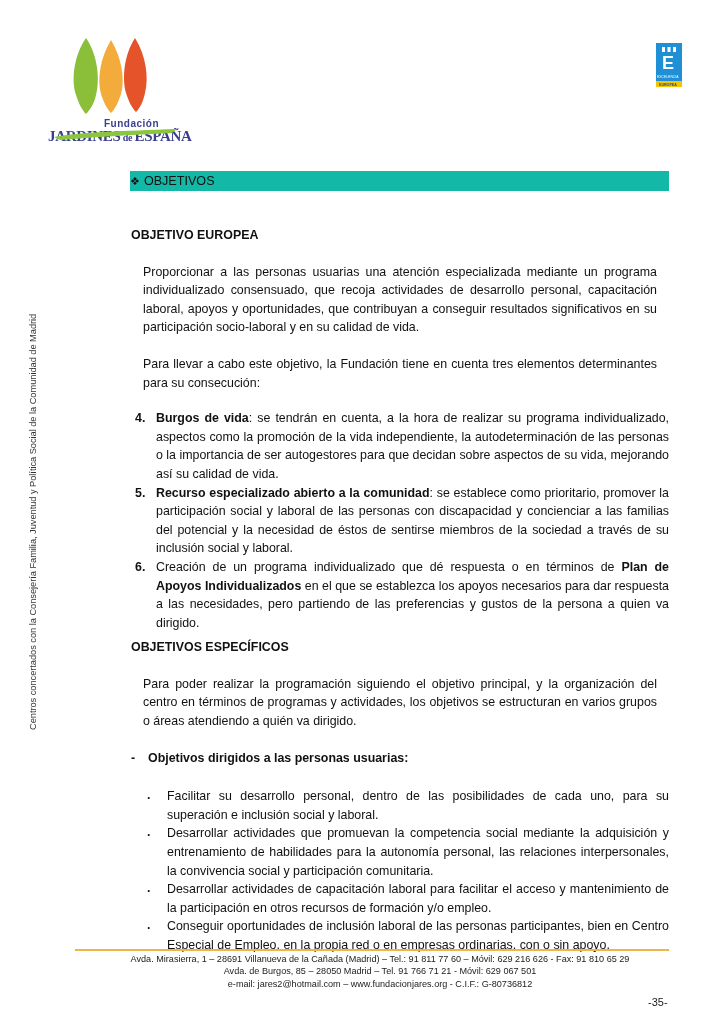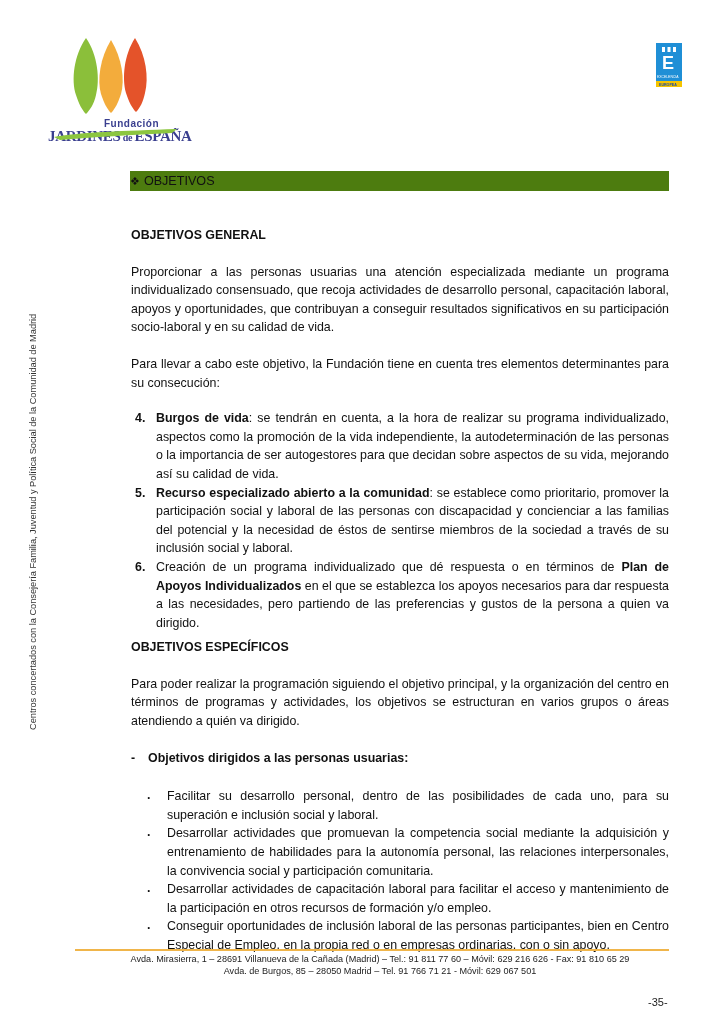--- a/index.html
+++ b/index.html
@@ -5,25 +5,25 @@
   html, body { margin: 0; padding: 0; background: #ffffff; }
   body { width: 728px; height: 1030px; position: relative; overflow: hidden;
          font-family: "Liberation Sans", sans-serif; color: #111; }
   .logo { position: absolute; left: 44px; top: 30px; width: 150px; height: 112px; }
   .logo svg { display: block; }
   .badge { position: absolute; left: 656px; top: 43px; width: 26px; height: 44px; }
   .side-text { position: absolute; left: 28px; top: 730px; width: 430px;
       transform: rotate(-90deg); transform-origin: 0 0;
       font-size: 9.3px; color: #333; white-space: nowrap; letter-spacing: -0.05px; }
   .content { position: absolute; left: 131px; top: 171px; width: 538px; font-size: 12.4px; line-height: 18.6px; }
-  .section-head { background: #4d7c0f; height: 20px; line-height: 20px; padding-left: 0; font-size: 12.6px;
+  .section-head { background: #14b8a6; height: 20px; line-height: 20px; padding-left: 0; font-size: 12.6px;
       margin-left: -1px; }
   .section-head .diamond { font-size: 11px; margin-right: 4px; }
   h3 { font-size: 12.4px; font-weight: bold; margin: 0; line-height: 18.6px; }
-  p { margin: 0; text-align: justify; }
+  p { margin: 12px; text-align: justify; }
   .mt-h1 { margin-top: 35px; }
   .mt { margin-top: 18px; }
   ol.num { margin: 17px 0 0 0; padding: 0; list-style: none; }
   ol.num li { position: relative; padding-left: 25px; text-align: justify; }
   ol.num li .n { position: absolute; left: 4px; top: 0; font-weight: bold; }
   .dash-item { margin-top: 18px; font-weight: bold; position: relative; padding-left: 17px; }
   .dash-item .d { position: absolute; left: 0; }
   ul.dots { list-style: none; margin: 20px 0 0 0; padding: 0; }
   ul.dots li { position: relative; padding-left: 36px; text-align: justify; }
   ul.dots li .b { position: absolute; left: 16px; top: -1px; font-weight: bold; }
@@ -61,21 +61,21 @@
   </svg>
 </div>
 
 <div class="side-text">Centros concertados con la Consejería Familia, Juventud y Política Social de la Comunidad de Madrid</div>
 
 <div class="content">
   <div class="section-head">
     <span class="diamond">❖</span><span>OBJETIVOS</span>
   </div>
 
-  <h3 class="mt-h1">OBJETIVOS GENERAL</h3>
+  <h3 class="mt-h1">OBJETIVO EUROPEA</h3>
   <p class="mt">Proporcionar a las personas usuarias una atención especializada mediante un programa individualizado consensuado, que recoja actividades de desarrollo personal, capacitación laboral, apoyos y oportunidades, que contribuyan a conseguir resultados significativos en su participación socio-laboral y en su calidad de vida.</p>
   <p class="mt">Para llevar a cabo este objetivo, la Fundación tiene en cuenta tres elementos determinantes para su consecución:</p>
 
   <ol class="num">
     <li>
       <span class="n">4.</span><b>Burgos de vida</b><span>: se tendrán en cuenta, a la hora de realizar su programa individualizado, aspectos como la promoción de la vida independiente, la autodeterminación de las personas o la importancia de ser autogestores para que decidan sobre aspectos de su vida, mejorando así su calidad de vida.</span>
     </li>
     <li>
       <span class="n">5.</span><b>Recurso especializado abierto a la comunidad</b><span>: se establece como prioritario, promover la participación social y laboral de las personas con discapacidad y concienciar a las familias del potencial y la necesidad de éstos de sentirse miembros de la sociedad a través de su inclusión social y laboral.</span>
     </li>
@@ -96,14 +96,15 @@
     <li><span class="b">.</span><span>Desarrollar actividades que promuevan la competencia social mediante la adquisición y entrenamiento de habilidades para la autonomía personal, las relaciones interpersonales, la convivencia social y participación comunitaria.</span></li>
     <li><span class="b">.</span><span>Desarrollar actividades de capacitación laboral para facilitar el acceso y mantenimiento de la participación en otros recursos de formación y/o empleo.</span></li>
     <li><span class="b">.</span><span>Conseguir oportunidades de inclusión laboral de las personas participantes, bien en Centro Especial de Empleo, en la propia red o en empresas ordinarias, con o sin apoyo.</span></li>
   </ul>
 </div>
 
 <div class="footer-line"></div>
 <div class="footer">
   <div>Avda. Mirasierra, 1 – 28691 Villanueva de la Cañada (Madrid) – Tel.: 91 811 77 60 – Móvil: 629 216 626 - Fax: 91 810 65 29</div>
   <div>Avda. de Burgos, 85 – 28050 Madrid – Tel. 91 766 71 21 - Móvil: 629 067 501</div>
+  <div>e-mail: jares2@hotmail.com – www.fundacionjares.org - C.I.F.: G-80736812</div>
 </div>
 <div class="page-num">-35-</div>
 
 </body></html>

